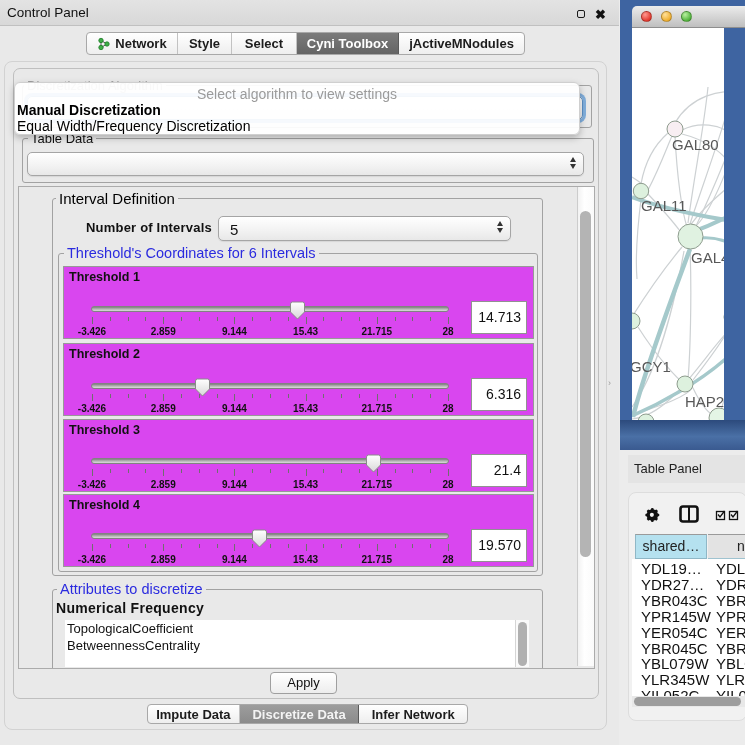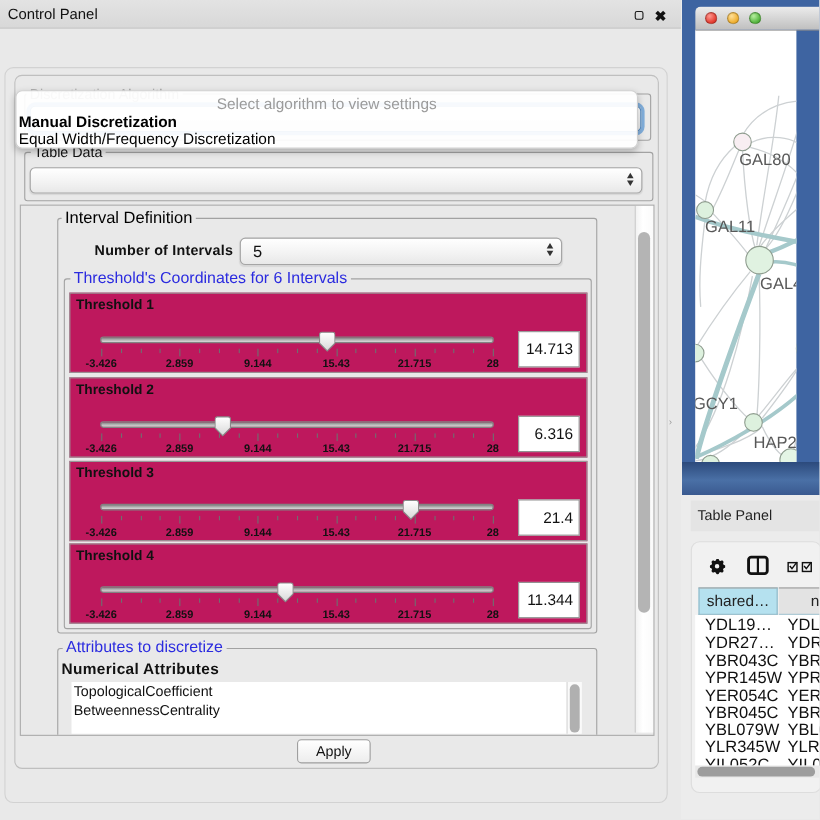--- a/index.html
+++ b/index.html
@@ -28,21 +28,21 @@
 .combo{background:linear-gradient(180deg,#ffffff,#f2f2f2 60%,#e8e8e8);border:1px solid #a5a5a5;border-radius:5px;font-size:15px;letter-spacing:0.7px;color:#111;box-shadow:0 1px 1px rgba(0,0,0,0.08);}
 .combo .cv{position:absolute;top:50%;transform:translateY(-50%);}
 .stepper{position:absolute;width:7px;}
 .stepper .up{width:0;height:0;border-left:3.5px solid transparent;border-right:3.5px solid transparent;border-bottom:5px solid #333;margin-bottom:2px;}
 .stepper .dn{width:0;height:0;border-left:3.5px solid transparent;border-right:3.5px solid transparent;border-top:5px solid #333;}
 
 #scrollpane{left:18px;top:186px;width:575px;height:481px;border:1px solid #ababab;background:#e9e9e9;overflow:hidden;}
 #vscroll{position:absolute;right:0;top:0;width:16px;height:479px;background:linear-gradient(90deg,#f2f2f2,#ffffff 40%,#fafafa);border-left:1px solid #cccccc;}
 #vscroll .thumb{position:absolute;left:2px;top:24px;width:11px;height:346px;background:#b4b4b4;border-radius:6px;}
 
-.tpanel{position:absolute;left:44px;width:469px;height:71px;background:#be185d;border:1px solid #989898;}
+.tpanel{position:absolute;left:44px;width:469px;height:71px;background:#d946ef;border:1px solid #989898;}
 .tpanel .tt{position:absolute;left:5px;top:3px;font-size:12.5px;font-weight:700;color:#111;}
 .track{position:absolute;left:27px;top:38.5px;width:358px;height:6px;border-radius:3px;background:linear-gradient(180deg,#7e7e7e,#b5b5b5 50%,#dadada);border:1px solid #828282;box-sizing:border-box;}
 .thumbp{position:absolute;top:34px;width:15px;height:19px;}
 .ticks{position:absolute;left:28px;top:49.5px;width:356px;height:7px;}
 .tlabels{position:absolute;top:59px;left:0;width:471px;height:12px;font-size:10px;font-weight:700;color:#111;}
 .tlabels span{position:absolute;transform:translateX(-50%);}
 .vbox{position:absolute;left:407px;top:34px;width:49px;height:31px;background:#ffffff;border:1px solid #919191;font-size:14px;color:#111;text-align:right;line-height:31px;padding-right:5px;}
 
 #attrlist{position:absolute;left:46px;top:433px;width:463px;height:47px;background:#ffffff;overflow:hidden;font-size:13px;color:#111;}
 #attrlist div{padding:1px 0 1px 2px;height:15px;}
@@ -78,20 +78,35 @@
 <body>
 <div id="root">
 
   <div class="abs" id="titlebar">
       <span class="t">Control Panel</span>
     </div>
   <div class="abs" id="floatic"></div>
   <div class="abs" id="closeic">✖</div>
   <div class="abs" id="outerpanel"></div>
   <div class="abs" id="cynipanel"></div>
+  <div class="abs seg" id="toptabs">
+    <div class="s" style="width:90px;">
+      <svg width="14" height="14" viewBox="0 0 14 14" style="margin-right:4px;">
+        <line x1="4" y1="3.5" x2="10" y2="7" stroke="#555" stroke-width="1"></line>
+        <line x1="4" y1="10.5" x2="10" y2="7" stroke="#555" stroke-width="1"></line>
+        <line x1="4" y1="3.5" x2="4" y2="10.5" stroke="#555" stroke-width="1"></line>
+        <circle cx="4" cy="3.5" r="2.2" fill="#3fae49" stroke="#1c7a24" stroke-width="0.8"></circle>
+        <circle cx="4" cy="10.5" r="2.2" fill="#3fae49" stroke="#1c7a24" stroke-width="0.8"></circle>
+        <circle cx="10" cy="7" r="2.2" fill="#3fae49" stroke="#1c7a24" stroke-width="0.8"></circle>
+      </svg>Network</div>
+    <div class="s" style="width:53px;">Style</div>
+    <div class="s" style="width:64px;">Select</div>
+    <div class="s sel" style="width:101px;">Cyni Toolbox</div>
+    <div class="s" style="width:125px;">jActiveMNodules</div>
+  </div>
 
   <div class="abs group" style="left:22px;top:85px;width:568px;height:41px;"></div>
   <div class="abs gtitle" style="left:24px;top:78px;color:#9f9f9f;">Discretization Algorithm</div>
 
   <div class="abs combo" style="left:27px;top:96px;width:554px;height:22px;box-shadow:0 0 0 3px rgba(110,163,216,0.85);border-color:#5b8fc4;"></div>
 
   <div class="abs group" style="left:22px;top:138px;width:570px;height:43px;"></div>
   <div class="abs gtitle" style="left:28px;top:131px;color:#111;">Table Data</div>
   <div class="abs combo" style="left:27px;top:152px;width:555px;height:22px;">
     <div class="stepper" style="right:6px;top:4px;">
@@ -288,40 +303,45 @@
             <div style="position:absolute;left:356.0px;top:0;width:1px;height:7px;background:#6f6f6f;"></div>
           </div>
           <div class="tlabels">
             <span style="left:28.0px;">-3.426</span>
             <span style="left:99.2px;">2.859</span>
             <span style="left:170.4px;">9.144</span>
             <span style="left:241.6px;">15.43</span>
             <span style="left:312.8px;">21.715</span>
             <span style="left:384.0px;">28</span>
           </div>
-          <div class="vbox">11.344</div>
+          <div class="vbox">19.570</div>
         </div>
       </div>
 
     <div class="abs group" style="left:33px;top:402px;width:489px;height:85px;"></div>
     <div class="abs gtitle" style="left:38px;top:394px;color:#2b2bdf;font-size:14.5px;">Attributes to discretize</div>
-    <div class="abs" style="left:37px;top:413px;font-size:14px;font-weight:700;letter-spacing:0.3px;color:#111;">Numerical Attributes</div>
+    <div class="abs" style="left:37px;top:413px;font-size:14px;font-weight:700;letter-spacing:0.3px;color:#111;">Numerical Frequency</div>
     <div id="attrlist">
         <div>TopologicalCoefficient</div>
         <div>BetweennessCentrality</div>
       </div>
     <div id="alscroll">
         <div class="thumb"></div>
       </div>
     <div id="vscroll">
         <div class="thumb"></div>
       </div>
   </div>
 
   <div class="abs" id="applybtn">Apply</div>
+  <div class="abs seg" id="bottabs">
+    <div class="s" style="width:91px;">Impute Data</div>
+    <div class="s sel" style="width:119px;">Discretize Data</div>
+    <div class="s" style="width:108px;">Infer Network</div>
+  </div>
 
   <div class="abs" id="popup">
     <div class="r1">Select algorithm to view settings</div>
     <div class="r2">Manual Discretization</div>
     <div class="r3">Equal Width/Frequency Discretization</div>
   </div>
 
   <div class="abs" style="left:608px;top:378px;width:8px;height:10px;color:#9a9a9a;font-size:9px;">›</div>
 
   <div class="abs" id="rightbg"></div>

